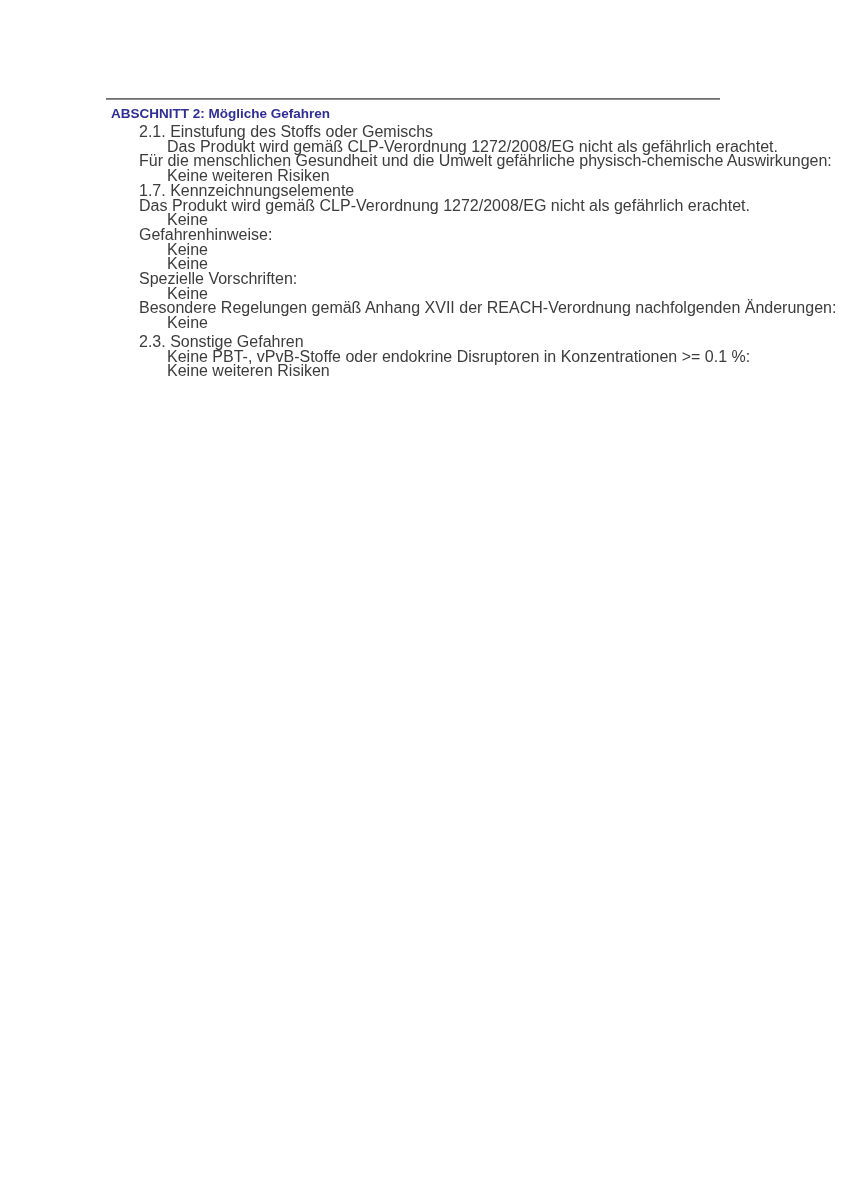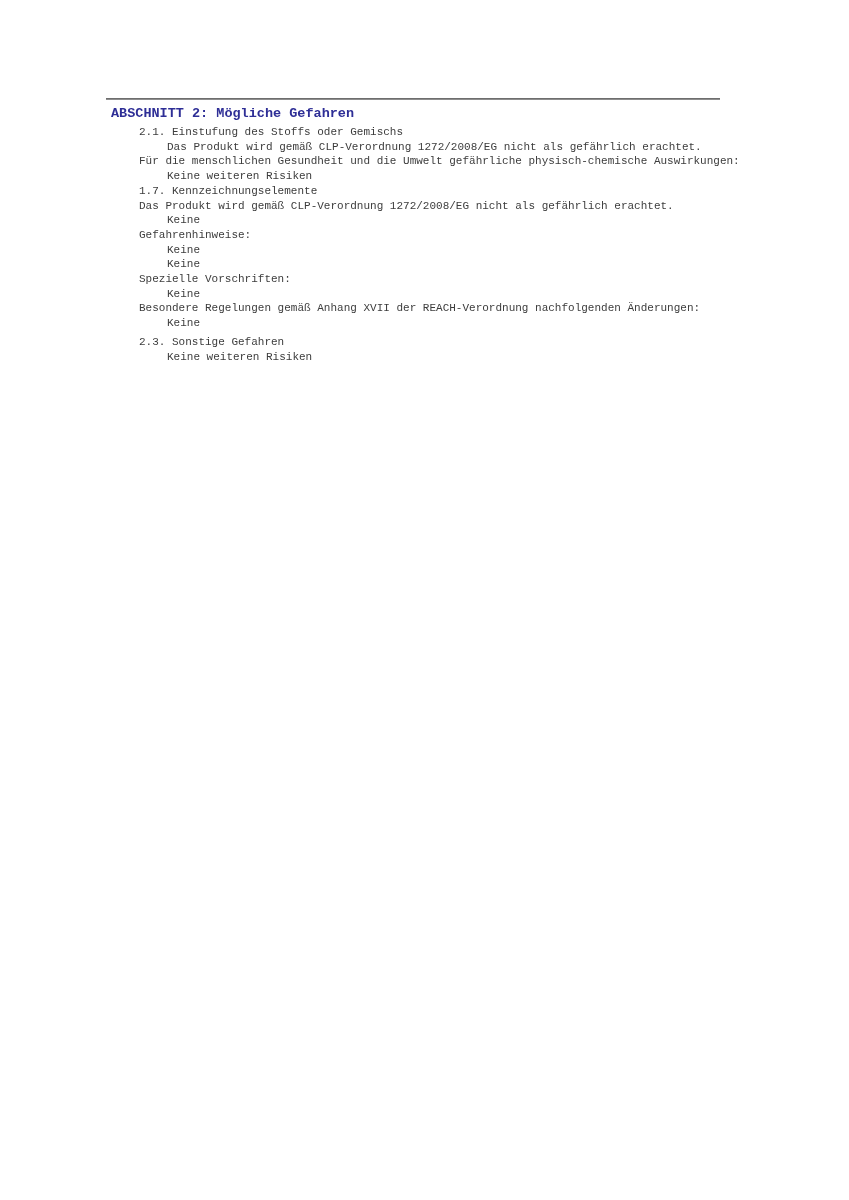--- a/index.html
+++ b/index.html
@@ -13,42 +13,42 @@
   html,body{
     margin:0;
     padding:0;
     background:var(--bg);
   }
   .page{
     position:relative;
     width:849px;
     height:1144px;
     background:var(--bg);
-    font-family:Liberation Mono, monospace;
+    font-family:Liberation Sans, sans-serif;
     overflow:hidden;
   }
   .content{
     position:absolute;
     left:106px;
     top:98px;
     width:614px;
   }
   .rule{
     height:2px;
     background:linear-gradient(to bottom, var(--rule-dark) 0%, var(--rule-dark) 55%, var(--rule-light) 100%);
   }
   .heading{
     margin:6px 0 3px 5px;
     font-size:13.5px;
     line-height:16px;
     font-weight:bold;
     color:var(--heading-color);
   }
   .body-text{
-    font-size:11px;
+    font-size:16px;
     color:var(--body-color);
   }
   .line{
     line-height:14.7px;
     white-space:nowrap;
   }
   .l1{ padding-left:33px; }
   .l2{ padding-left:61px; }
   .gap{ margin-top:4px; }
 </style>
@@ -68,16 +68,17 @@
         <div class="line l1">Das Produkt wird gemäß CLP-Verordnung 1272/2008/EG nicht als gefährlich erachtet.</div>
         <div class="line l2">Keine</div>
         <div class="line l1">Gefahrenhinweise:</div>
         <div class="line l2">Keine</div>
         <div class="line l2">Keine</div>
         <div class="line l1">Spezielle Vorschriften:</div>
         <div class="line l2">Keine</div>
         <div class="line l1">Besondere Regelungen gemäß Anhang XVII der REACH-Verordnung nachfolgenden Änderungen:</div>
         <div class="line l2">Keine</div>
         <div class="line l1 gap">2.3. Sonstige Gefahren</div>
+        <div class="line l2">Keine PBT-, vPvB-Stoffe oder endokrine Disruptoren in Konzentrationen &gt;= 0.1 %:</div>
         <div class="line l2">Keine weiteren Risiken</div>
       </div>
   </div>
 </div>
 
 </body></html>

